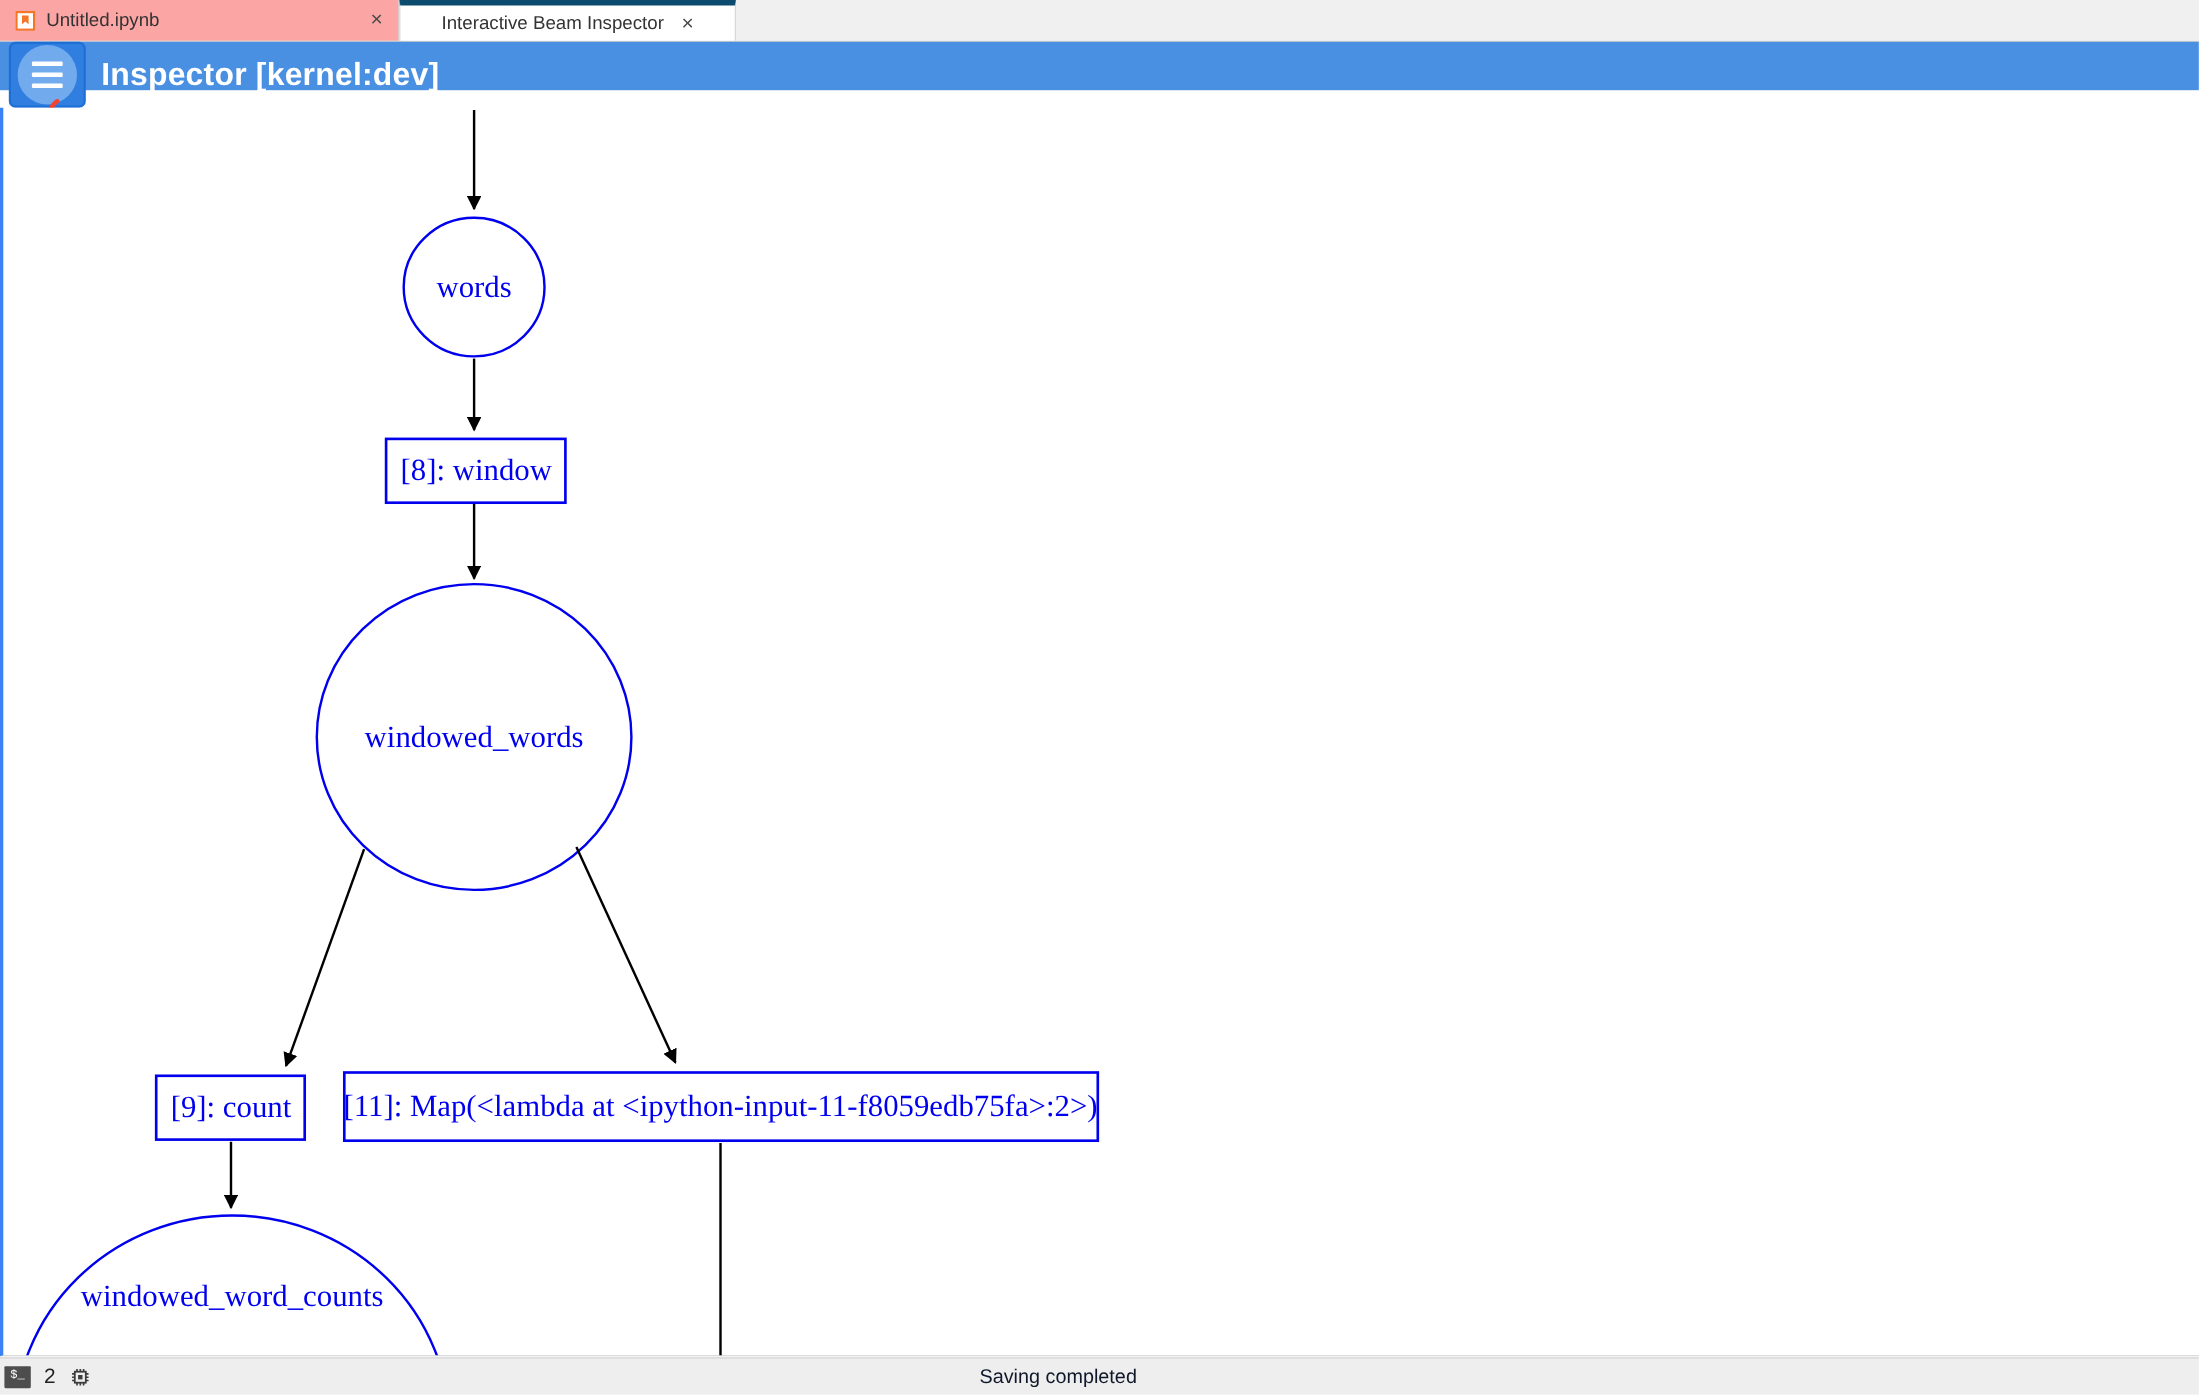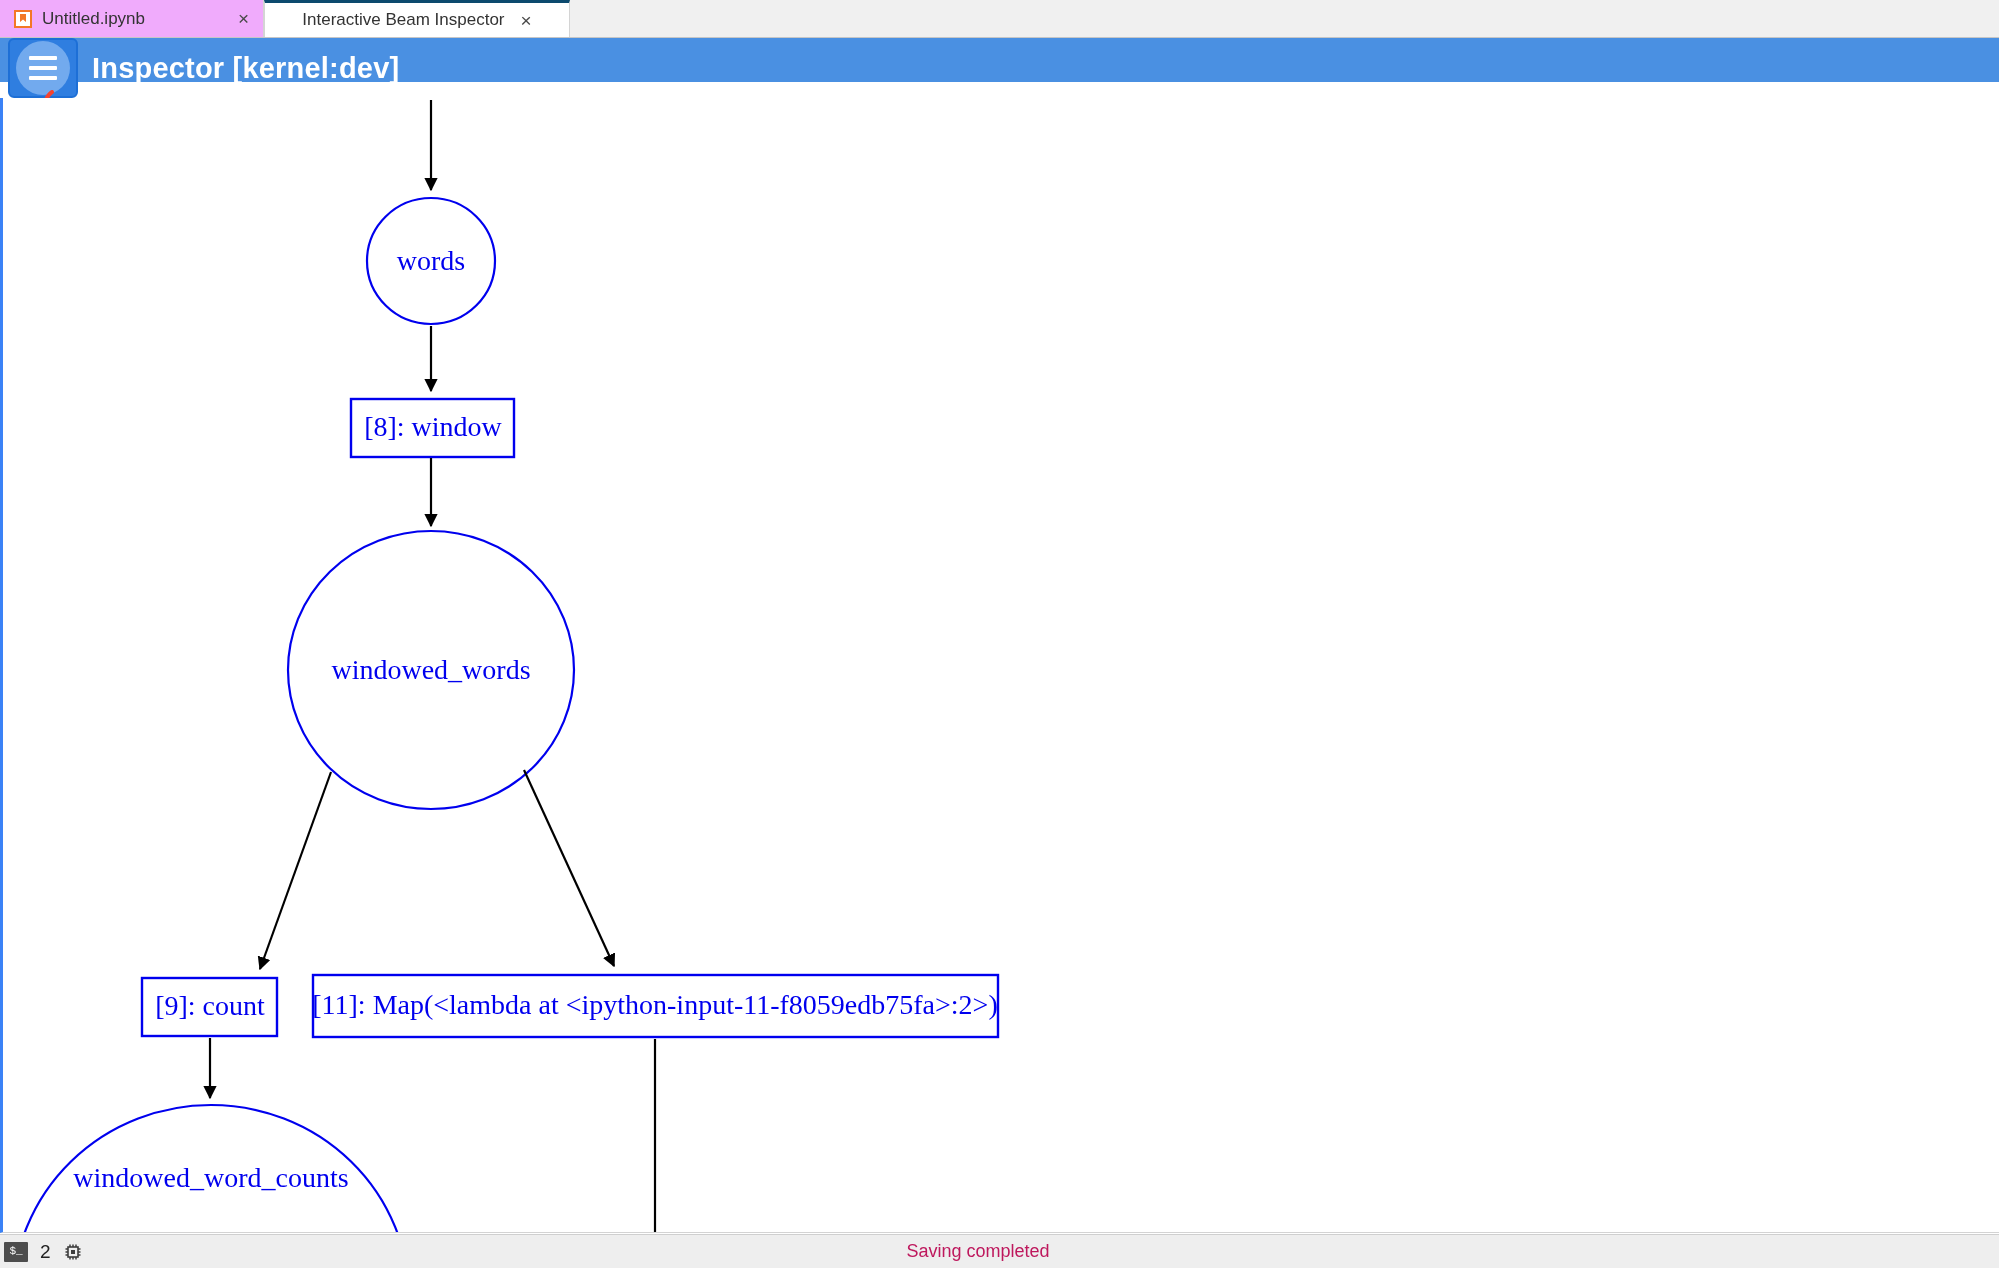--- a/index.html
+++ b/index.html
@@ -37,29 +37,29 @@
     align-items: center;
     box-sizing: border-box;
     padding: 0 14px 0 14px;
     font-size: 17px;
     color: #333333;
     background: #f0f0f0;
     border-right: 1px solid #d4d4d4;
     white-space: nowrap;
   }
   .tab.inactive {
-    width: 264px;
-    background: #f0abfc;
+    width: 363px;
+    background: #fca5a5;
     justify-content: space-between;
     align-items: center;
   }
   .tab.active {
     width: 306px;
     background: #ffffff;
-    border-top: 3px solid #0c4a6e;
+    border-top: 5px solid #0c4a6e;
     border-right: 1px solid #d4d4d4;
     border-left: 1px solid #d4d4d4;
     justify-content: center;
     gap: 6px;
   }
   .tab-icon {
     width: 18px;
     height: 18px;
     margin-right: 10px;
     flex: none;
@@ -236,23 +236,22 @@
     width: 20px;
     height: 20px;
     display: inline-block;
   }
   .status-center {
     position: absolute;
     left: 0;
     width: 1924px;
     text-align: center;
     font-size: 18px;
-    color: #be185d;
+    color: #0f172a;
     pointer-events: none;
-    margin-left: 16px;
   }
 </style>
 </head>
 <body>
 
 <div id="app">
 
   <div class="tabbar">
 
     <div class="tab inactive">

